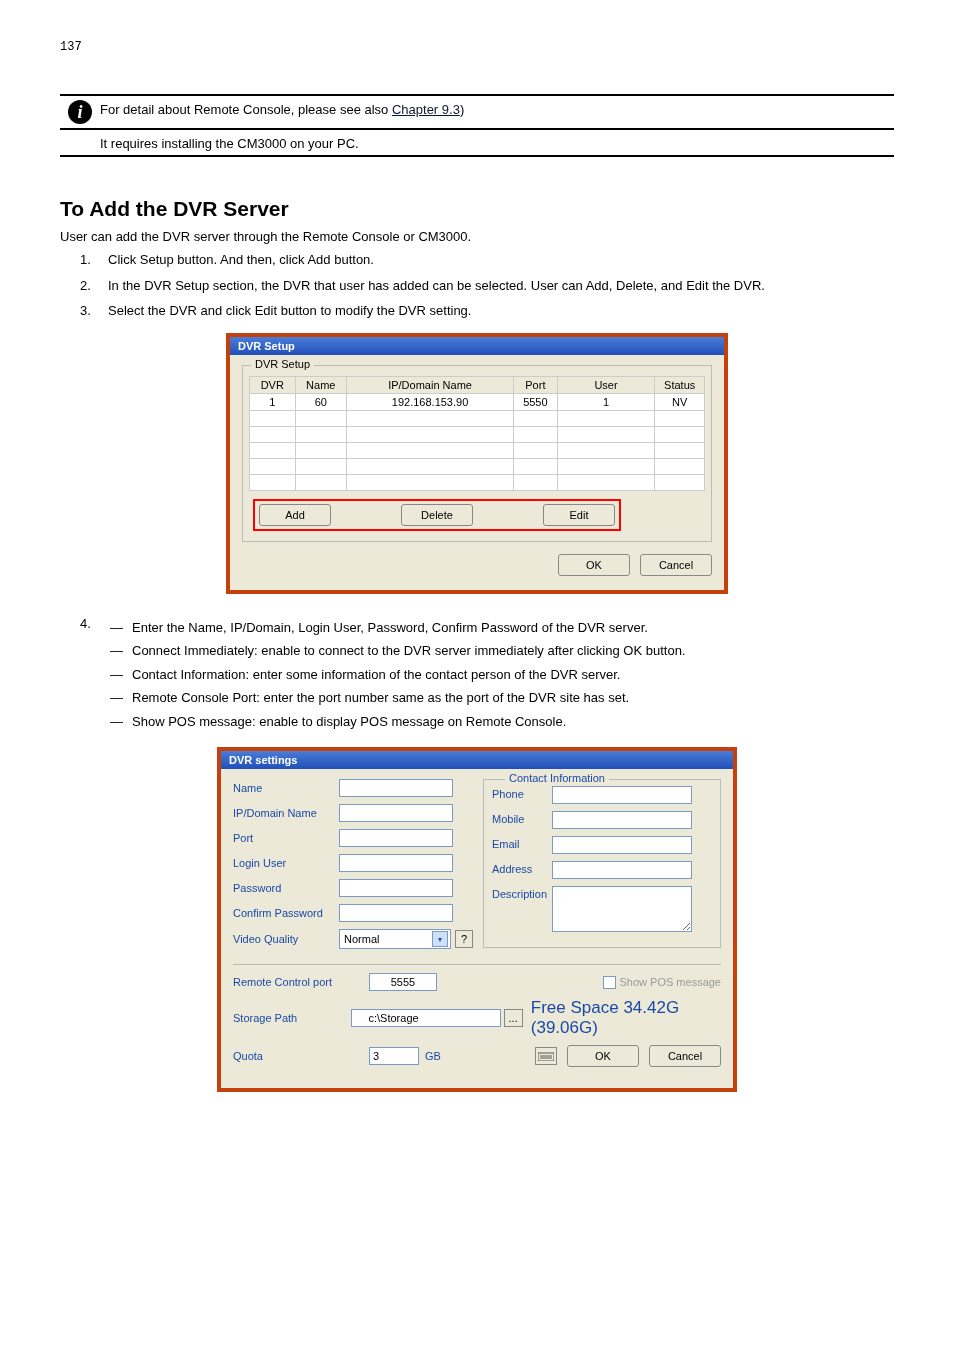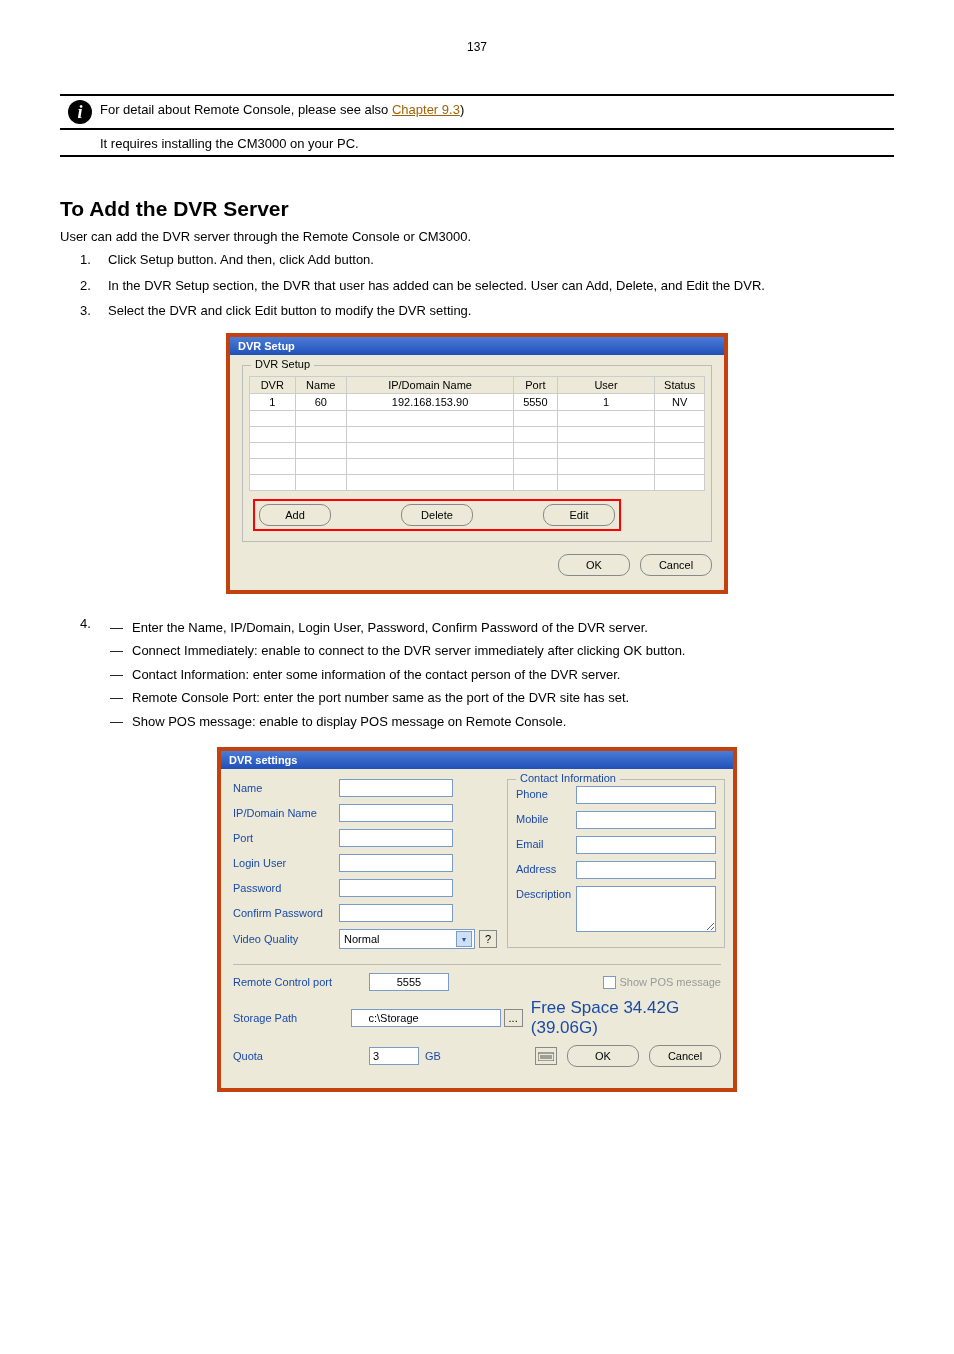--- a/index.html
+++ b/index.html
@@ -4,32 +4,32 @@
   <style>
     * { margin: 0; padding: 0; box-sizing: border-box; }
     body {
       font-family: Arial, sans-serif;
       font-size: 13px;
       background: #fff;
       width: 954px;
       padding: 40px 60px;
       color: #000;
     }
-    .page-num-top { text-align: center; font-size: 12px; margin-bottom: 40px; }
+    .page-num-top { text-align: left; font-size: 12px; margin-bottom: 40px; font-family: Liberation Mono, monospace; }
     .hr-thick { border: none; border-top: 2px solid #000; margin: 4px 0; }
     .info-row { display: flex; align-items: flex-start; margin: 2px 0; }
     .info-icon-wrap { width: 40px; display: flex; align-items: center; justify-content: center; }
     .info-icon {
       width: 24px; height: 24px; border-radius: 50%; background: #000;
       color: #fff; font-weight: bold; font-family: Georgia, serif;
       display: flex; align-items: center; justify-content: center;
       font-size: 18px; font-style: italic;
     }
     .info-text { flex: 1; font-size: 13px; padding-top: 2px; }
-    .info-text a { color: #a16207; }
+    .info-text a { color: #0f172a; }
     .section-heading { font-size: 21px; font-weight: bold; margin-top: 40px; margin-bottom: 8px; }
     .list { margin-left: 20px; margin-top: 6px; }
     .list-item { display: flex; margin-bottom: 6px; line-height: 1.5; }
     .list-num { width: 28px; flex-shrink: 0; }
     .list-content { flex: 1; }
     .sub-list { margin-top: 4px; }
     .sub-item { display: flex; margin-bottom: 4px; line-height: 1.5; }
     .sub-dash { width: 24px; flex-shrink: 0; text-align: left; padding-left: 2px; }
     .sub-text { flex: 1; }
     .screenshot-wrap { display: flex; justify-content: center; margin: 12px 0 20px 0; }
@@ -57,52 +57,52 @@
     .setup-table th { background: #ece9d8; }
     .setup-table .col-dvr { width: 46px; }
     .setup-table .col-name { width: 52px; }
     .setup-table .col-ip { width: 170px; }
     .setup-table .col-port { width: 44px; }
     .setup-table .col-user { width: 100px; }
     .setup-table .col-status { width: 50px; }
     .btn-row { display: flex; justify-content: space-between; margin-top: 8px; padding: 0 4px; }
     .redbox { border: 2px solid #ff0000; padding: 3px 4px; display: flex; justify-content: space-between; gap: 70px; }
     .winbtn {
-      background: #ece9d8; border: 1px solid #888; border-radius: 10px;
+      background: #ece9d8; border: 1px solid #888; border-radius: 3px;
       min-width: 72px; height: 22px; font-size: 11px; cursor: pointer;
       font-family: Tahoma, Arial, sans-serif;
     }
     .okcancel-row { display: flex; justify-content: flex-end; gap: 10px; margin-top: 6px; }
 
     
     .dlg2 { width: 520px; }
     .settings-upper { display: flex; gap: 10px; }
     .settings-left { flex: 0 0 238px; }
     .settings-right { flex: 1; }
     .form-row { display: flex; align-items: center; margin-bottom: 7px; }
     .form-label { width: 106px; font-size: 11px; color: #1a4aa8; }
     .form-input {
       width: 114px; height: 18px; border: 1px solid #7a9ac8;
       font-size: 11px; padding: 1px 3px; background: #fff;
       font-family: Tahoma, Arial, sans-serif;
     }
     .vq-row { display: flex; align-items: center; }
-    .vq-select { width: 136px; height: 20px; border: 1px solid #7a9ac8; background: #fff; font-size: 11px; display: flex; align-items: center; justify-content: space-between; padding: 0 2px 0 4px; }
+    .vq-select { width: 112px; height: 20px; border: 1px solid #7a9ac8; background: #fff; font-size: 11px; display: flex; align-items: center; justify-content: space-between; padding: 0 2px 0 4px; }
     .vq-select .dropdown-btn { width: 16px; height: 16px; background: #cde0f5; border: 1px solid #7a9ac8; display: flex; align-items: center; justify-content: center; color: #2050b8; font-size: 8px; }
     .help-btn { width: 18px; height: 18px; border: 1px solid #888; margin-left: 4px; text-align: center; font-size: 11px; line-height: 16px; background: #ece9d8; }
     .contact-fieldset { border: 1px solid #bbb; padding: 6px 8px 8px 8px; position: relative; }
-    .contact-legend { position: absolute; top: -8px; left: 8px; background: #ece9d8; padding: 0 4px; font-size: 11px; color: #1a4aa8; }
+    .contact-legend { position: absolute; top: -8px; left: 21px; background: #ece9d8; padding: 0 4px; font-size: 11px; color: #1a4aa8; }
     .c-row { display: flex; align-items: flex-start; margin-bottom: 7px; }
     .c-label { width: 60px; font-size: 11px; color: #1a4aa8; padding-top: 2px; }
     .c-input { width: 140px; height: 18px; border: 1px solid #7a9ac8; background: #fff; }
     .c-textarea { width: 140px; height: 46px; border: 1px solid #7a9ac8; background: #fff; }
     .bottom-sep { border-top: 1px solid #bbb; margin: 8px 0; }
     .b-row { display: flex; align-items: center; margin-bottom: 7px; }
     .b-label { width: 136px; font-size: 11px; color: #1a4aa8; }
-    .b-input-sm { width: 80px; height: 18px; border: 1px solid #7a9ac8; background: #fff; font-size: 11px; padding: 1px 3px; text-align: center; }
+    .b-input-sm { width: 68px; height: 18px; border: 1px solid #7a9ac8; background: #fff; font-size: 11px; padding: 1px 3px; text-align: center; }
     .b-input-path { width: 150px; height: 18px; border: 1px solid #7a9ac8; background: #fff; font-size: 11px; padding: 1px 17px; }
     .browse-btn { width: 22px; height: 18px; border: 1px solid #888; background: #ece9d8; font-size: 11px; text-align: center; line-height: 16px; margin-left: 3px; cursor: pointer; }
     .chk-row { display: flex; align-items: center; gap: 4px; }
     .chk { width: 13px; height: 13px; border: 1px solid #7a9ac8; background: #fff; }
     .chk-label { font-size: 11px; color: #999; }
     .free-space { font-size: 17px; color: #1a4aa8; margin-left: 8px; }
     .gb-label { font-size: 11px; margin-left: 6px; color: #1a4aa8; }
     .kb-icon {
       width: 22px; height: 18px; border: 1px solid #888; background: #ece9d8;
       display: inline-flex; align-items: center; justify-content: center; margin-left: auto; margin-right: 10px;

